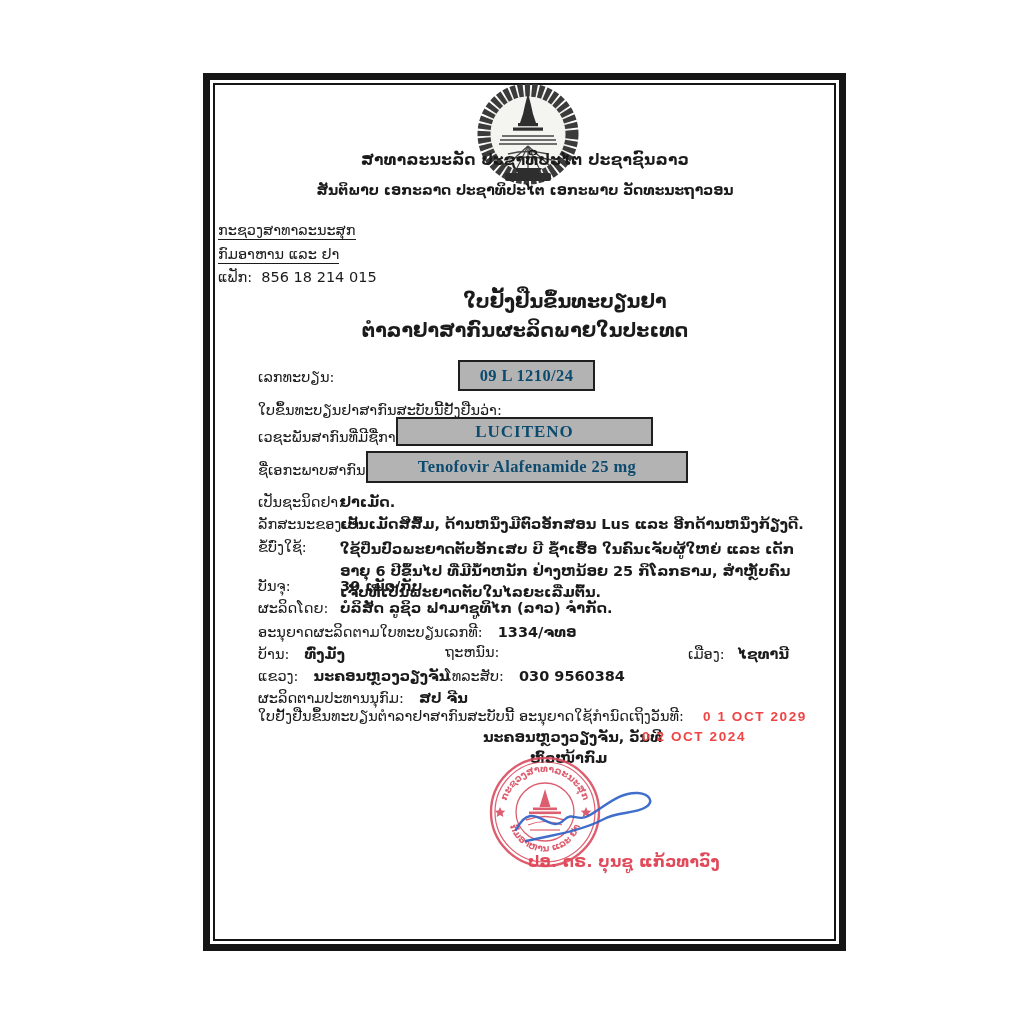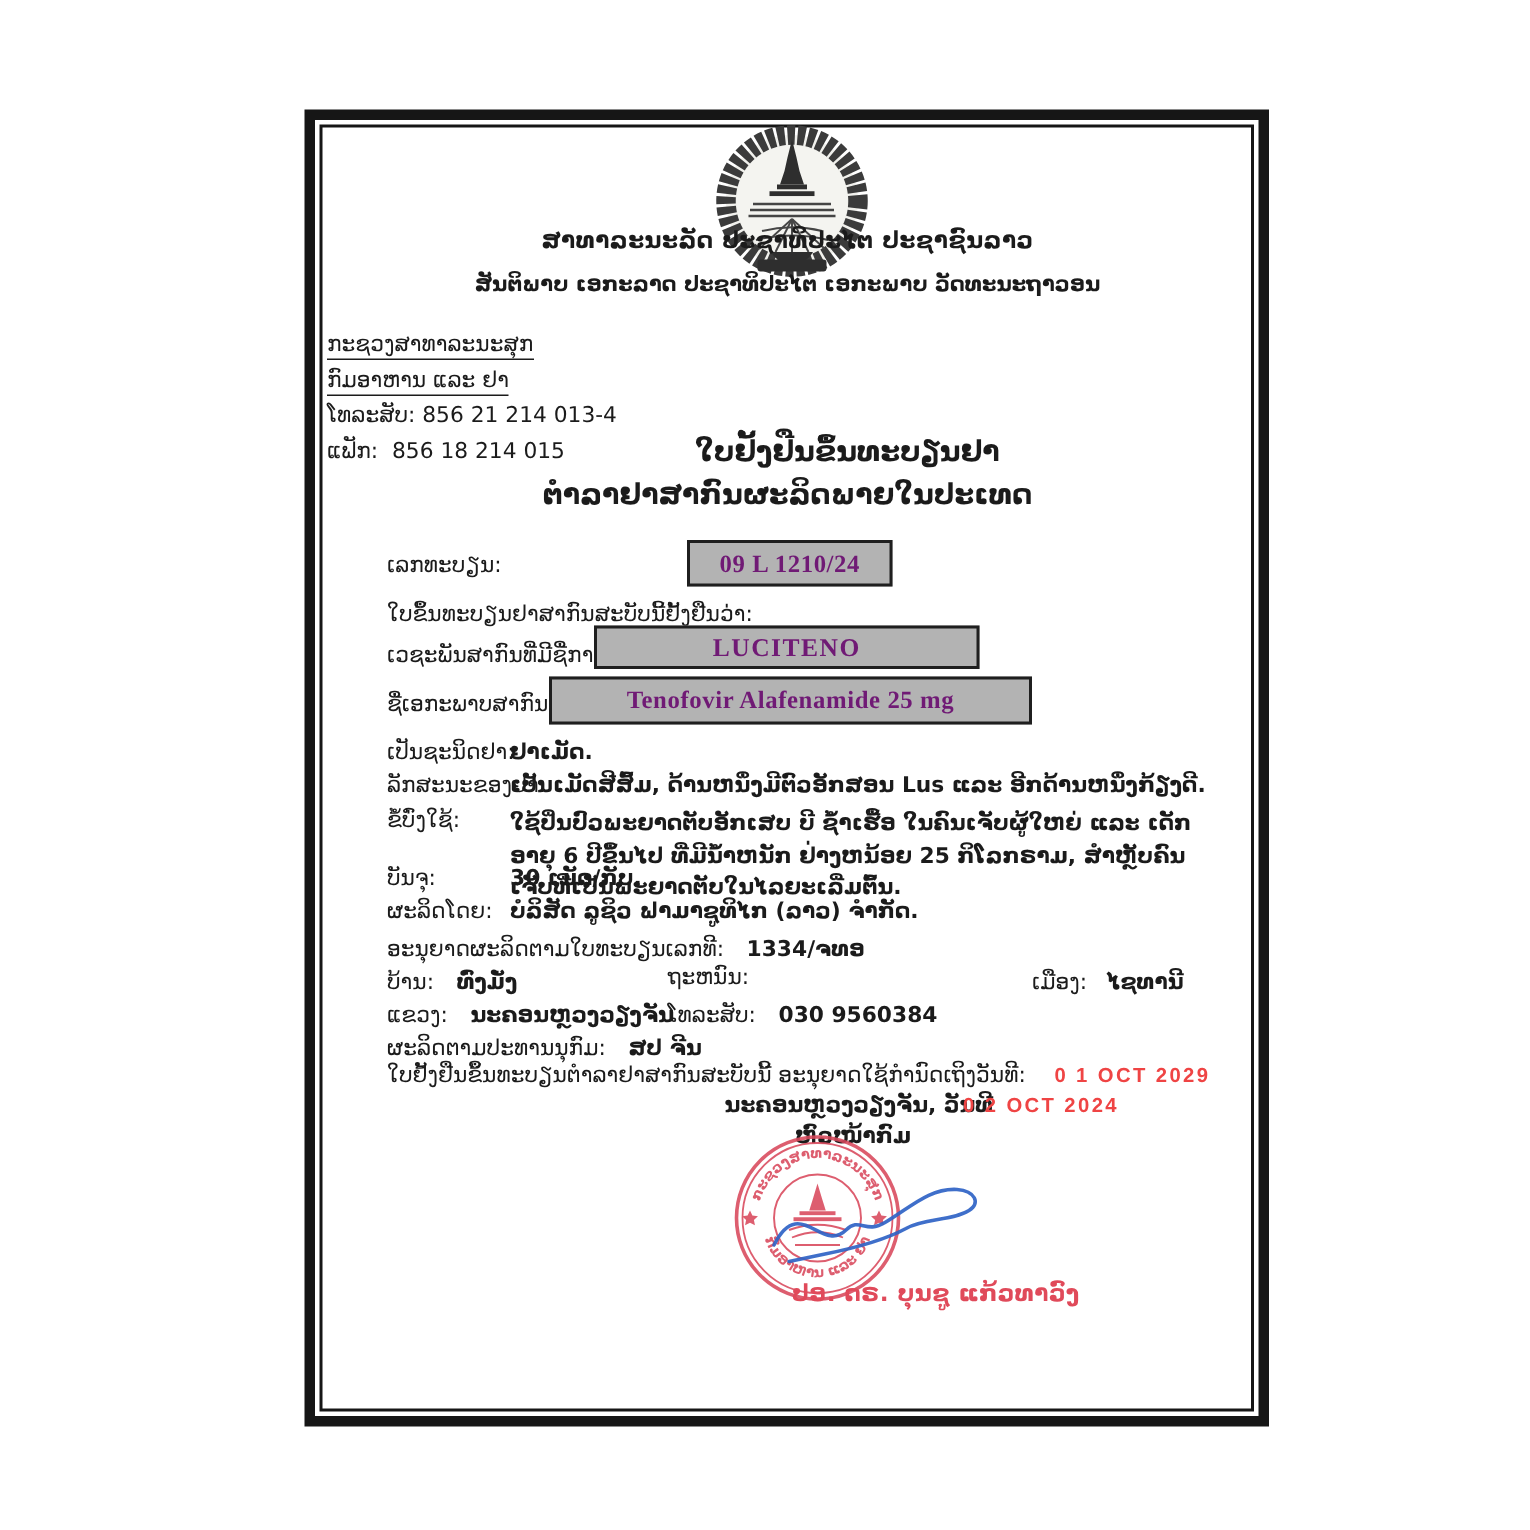--- a/index.html
+++ b/index.html
@@ -24,21 +24,21 @@
   .ministry-block{left:218px;top:219px;font-size:14.5px;line-height:23.5px;}
   .uline{border-bottom:1.4px solid #1b1b1b;padding-bottom:1px;}
   .title1{top:290px;font-size:19px;font-weight:700;padding-left:40px;}
   .title2{top:319px;font-size:19px;font-weight:700;}
   .lbl{font-size:14.5px;}
   .val{font-size:14.5px;font-weight:700;}
   .graybox{
     background:#b3b3b3;border:2px solid #1f1f1f;box-sizing:border-box;
     display:flex;align-items:center;justify-content:center;
     font-family:"Liberation Serif","DejaVu Serif",serif;
-    font-weight:700;color:#701a75;
+    font-weight:700;color:#0c4a6e;
   }
   .serif16{font-size:16.5px;letter-spacing:.4px;}
   .red-stamp-date{
     color:#ef4444;font-weight:700;letter-spacing:1.6px;font-size:13.5px;
     font-family:"Liberation Sans","DejaVu Sans",sans-serif;
   }
   .red-name{color:#e04a5a;font-weight:700;font-size:15.5px;letter-spacing:.3px;}
   .row{white-space:nowrap;}
 </style>
 </head>
@@ -71,21 +71,20 @@
   <path d="M52 88 A16 16 0 0 0 80 88 Z" fill="#2e2e2e"></path>
   <rect x="43" y="93" width="46" height="8" rx="2" fill="#2e2e2e"></rect>
 </svg>
 
 <div class="abs centered hdr1">ສາທາລະນະລັດ ປະຊາທິປະໄຕ ປະຊາຊົນລາວ</div>
 <div class="abs centered hdr2">ສັນຕິພາບ ເອກະລາດ ປະຊາທິປະໄຕ ເອກະພາບ ວັດທະນະຖາວອນ</div>
 
 <div class="abs ministry-block">
   <div><span class="uline">ກະຊວງສາທາລະນະສຸກ</span></div>
   <div><span class="uline">ກົມອາຫານ ແລະ ຢາ</span></div>
-  <div><span>ໂທລະສັບ:</span>&nbsp;<span>856 21 214 013-4</span></div>
   <div><span>ແຟັກ:</span>&nbsp;&nbsp;<span>856 18 214 015</span></div>
 </div>
 
 <div class="abs centered title1">ໃບຢັ້ງຢືນຂຶ້ນທະບຽນຢາ</div>
 <div class="abs centered title2">ຕໍາລາຢາສາກົນຜະລິດພາຍໃນປະເທດ</div>
 
 <div class="abs lbl" style="left:258px;top:369px;">ເລກທະບຽນ:</div>
 <div class="abs graybox serif16" style="left:458px;top:360px;width:137px;height:31px;">09 L 1210/24</div>
 
 <div class="abs lbl" style="left:258px;top:402px;">ໃບຂຶ້ນທະບຽນຢາສາກົນສະບັບນີ້ຢັ້ງຢືນວ່າ:</div>

